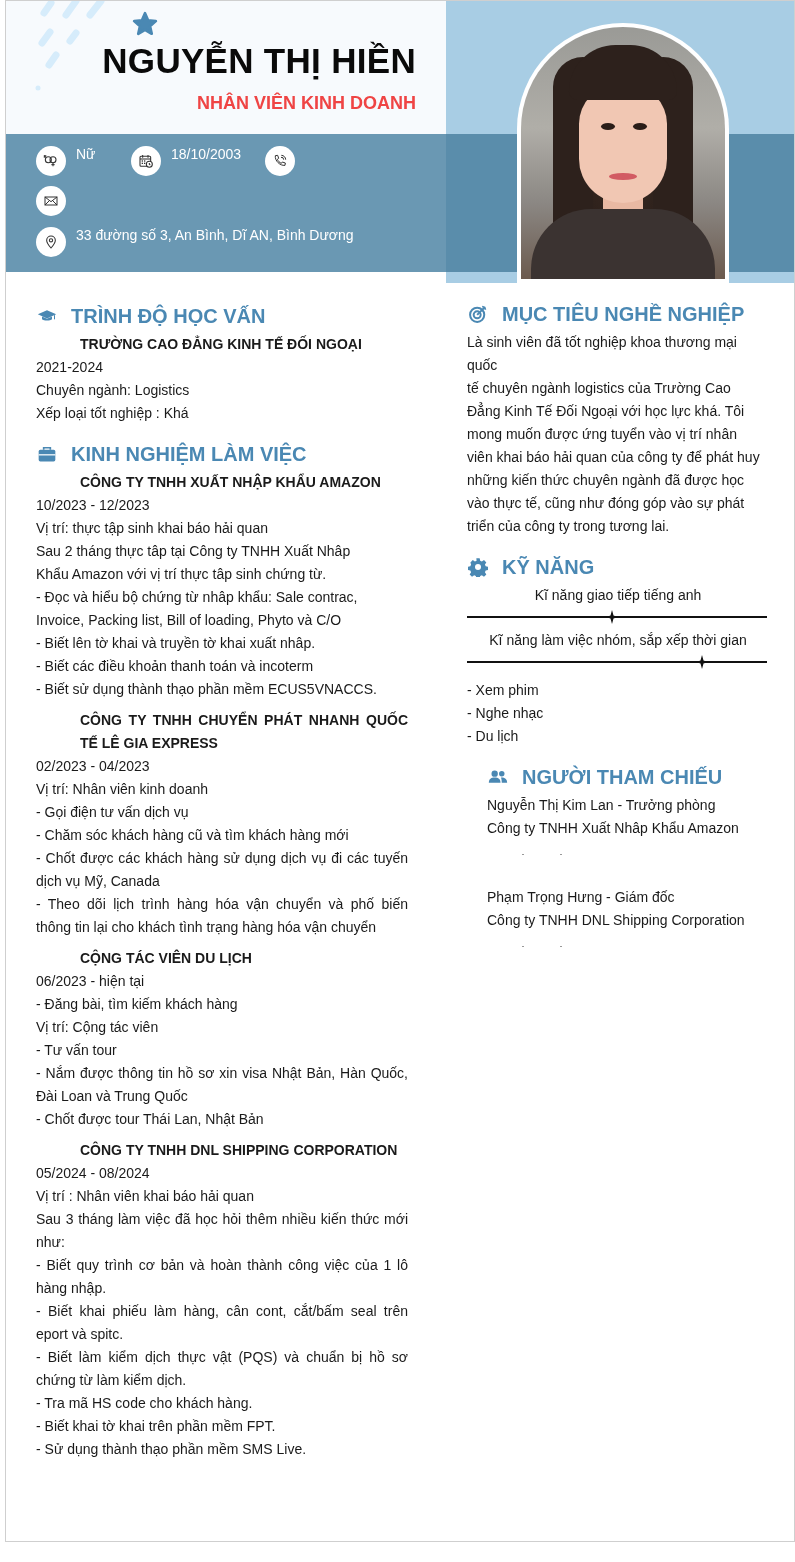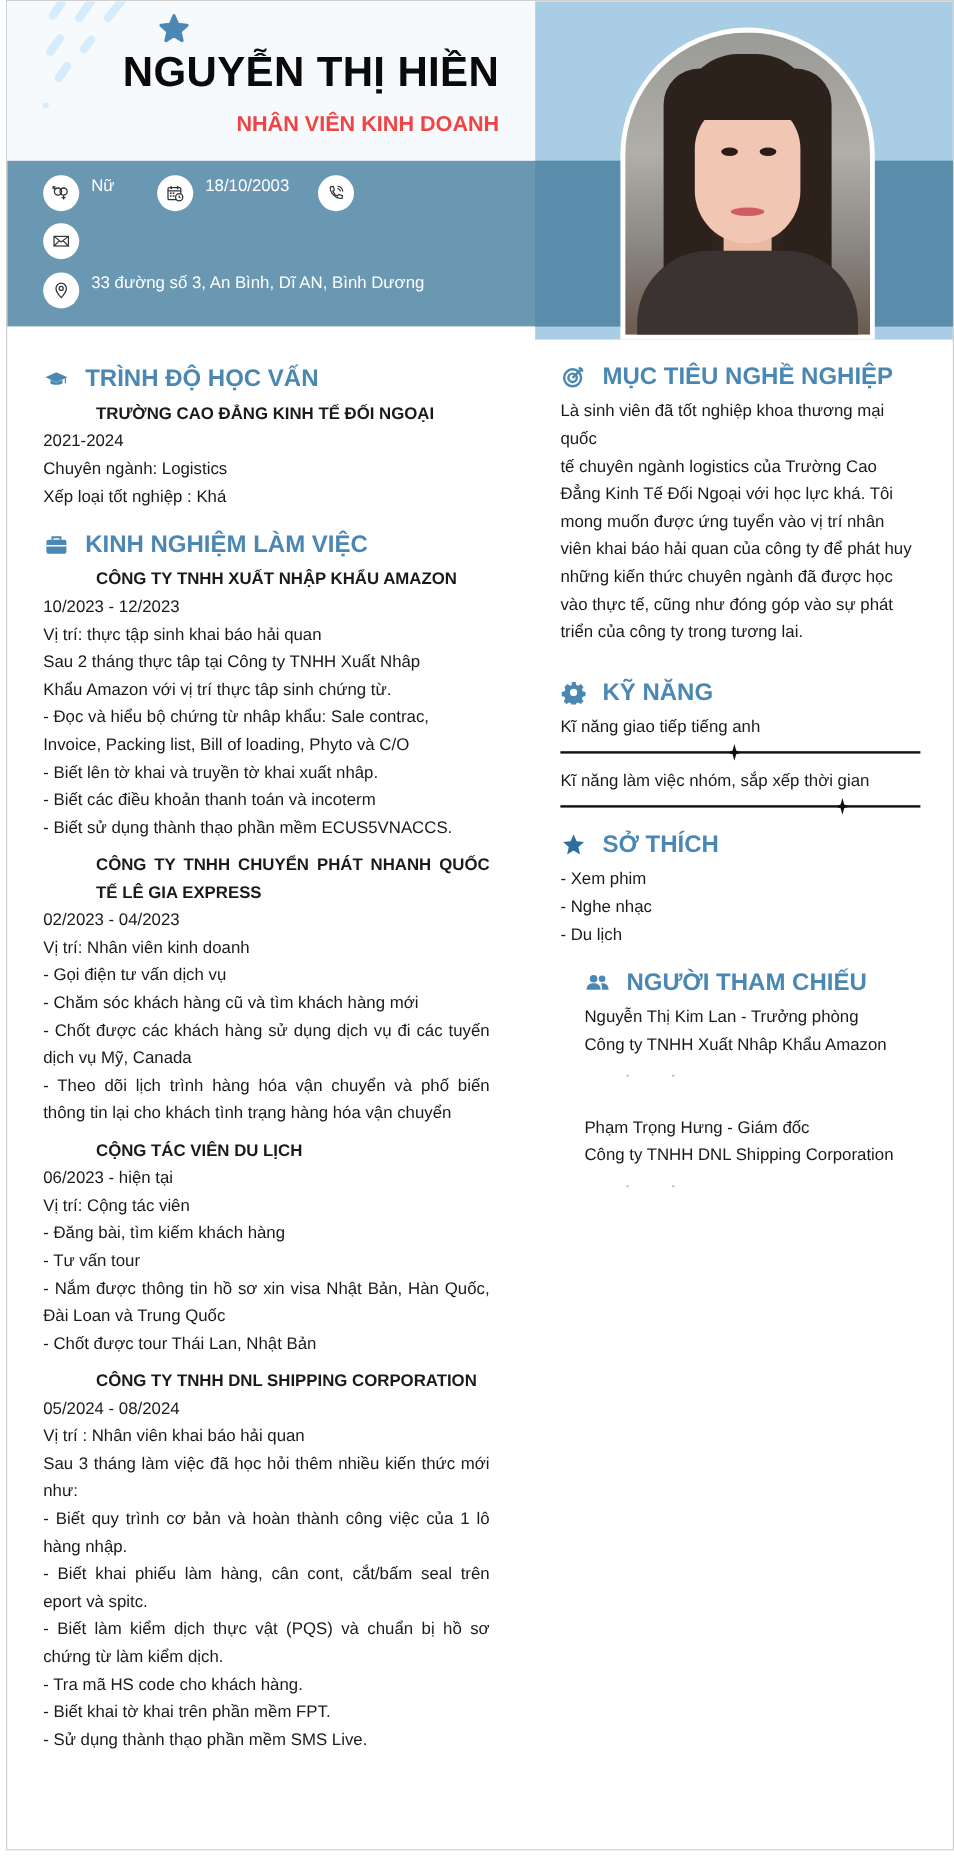--- a/index.html
+++ b/index.html
@@ -214,22 +214,22 @@
         <div class="line">Vị trí: Nhân viên kinh doanh</div>
         <div class="line">- Gọi điện tư vấn dịch vụ</div>
         <div class="line">- Chăm sóc khách hàng cũ và tìm khách hàng mới</div>
         <div class="line just">- Chốt được các khách hàng sử dụng dịch vụ đi các tuyến dịch vụ Mỹ, Canada</div>
         <div class="line just">- Theo dõi lịch trình hàng hóa vận chuyển và phố biến thông tin lại cho khách tình trạng hàng hóa vận chuyển</div>
       </div>
 
       <div class="block">
         <div class="line bold">CỘNG TÁC VIÊN DU LỊCH</div>
         <div class="line">06/2023 - hiện tại</div>
+        <div class="line">- Đăng bài, tìm kiếm khách hàng</div>
         <div class="line">Vị trí: Cộng tác viên</div>
-        <div class="line">- Đăng bài, tìm kiếm khách hàng</div>
         <div class="line">- Tư vấn tour</div>
         <div class="line just">- Nắm được thông tin hồ sơ xin visa Nhật Bản, Hàn Quốc, Đài Loan và Trung Quốc</div>
         <div class="line">- Chốt được tour Thái Lan, Nhật Bản</div>
       </div>
 
       <div class="block">
         <div class="line bold">CÔNG TY TNHH DNL SHIPPING CORPORATION</div>
         <div class="line">05/2024 - 08/2024</div>
         <div class="line">Vị trí : Nhân viên khai báo hải quan</div>
         <div class="line just">Sau 3 tháng làm việc đã học hỏi thêm nhiều kiến thức mới như:</div>
@@ -260,21 +260,21 @@
       <div class="line">Là sinh viên đã tốt nghiệp khoa thương mại quốc</div>
       <div class="line">tế chuyên ngành logistics của Trường Cao</div>
       <div class="line">Đẳng Kinh Tế Đối Ngoại với học lực khá. Tôi</div>
       <div class="line">mong muốn được ứng tuyển vào vị trí nhân</div>
       <div class="line">viên khai báo hải quan của công ty để phát huy</div>
       <div class="line">những kiến thức chuyên ngành đã được học</div>
       <div class="line">vào thực tế, cũng như đóng góp vào sự phát</div>
       <div class="line">triển của công ty trong tương lai.</div>
     </div>
 
-    <div class="sec" style="margin-top:24px;">
+    <div class="sec" style="margin-top:14px;text-align:center;">
       <div class="sec-title">
         <span class="sicon">
           <svg viewBox="0 0 24 24">
               <path fill="#4a88b3" d="M10 1.5h4l.6 3 2 .9 2.6-1.7 2.8 2.8-1.7 2.6.9 2 3 .6v4l-3 .6-.9 2 1.7 2.6-2.8 2.8-2.6-1.7-2 .9-.6 3h-4l-.6-3-2-.9-2.6 1.7-2.8-2.8 1.7-2.6-.9-2-3-.6v-4l3-.6.9-2L2.9 6.5l2.8-2.8 2.6 1.7 2-.9z"></path>
               <circle cx="12" cy="12" r="3.6" fill="#fff"></circle>
             </svg>
         </span>
         <span>KỸ NĂNG</span>
       </div>
 
@@ -290,28 +290,20 @@
         <div class="line">Kĩ năng làm việc nhóm, sắp xếp thời gian</div>
         <div class="bar">
           <svg class="knob" style="left:229px;" viewBox="0 0 12 14">
               <path d="M6 0 L7.5 5.5 L12 7 L7.5 8.5 L6 14 L4.5 8.5 L0 7 L4.5 5.5 Z" fill="#111"></path>
             </svg>
         </div>
       </div>
     </div>
 
     <div class="sec" style="margin-top:16px;">
-      <div class="sec-title">
-        <span class="sicon">
-          <svg viewBox="0 0 24 24">
-              <path d="M12 1.5 L15 8.5 L22.5 9.2 L16.8 14.2 L18.5 21.8 L12 17.8 L5.5 21.8 L7.2 14.2 L1.5 9.2 L9 8.5 Z" fill="#2f6f9e"></path>
-            </svg>
-        </span>
-        <span>SỞ THÍCH</span>
-      </div>
       <div class="line">- Xem phim</div>
       <div class="line">- Nghe nhạc</div>
       <div class="line">- Du lịch</div>
     </div>
 
     <div class="sec" style="margin-top:14px;margin-left:20px;">
       <div class="sec-title">
         <span class="sicon">
           <svg viewBox="0 0 24 24" fill="#4a88b3">
               <circle cx="8" cy="8" r="3.8"></circle>

